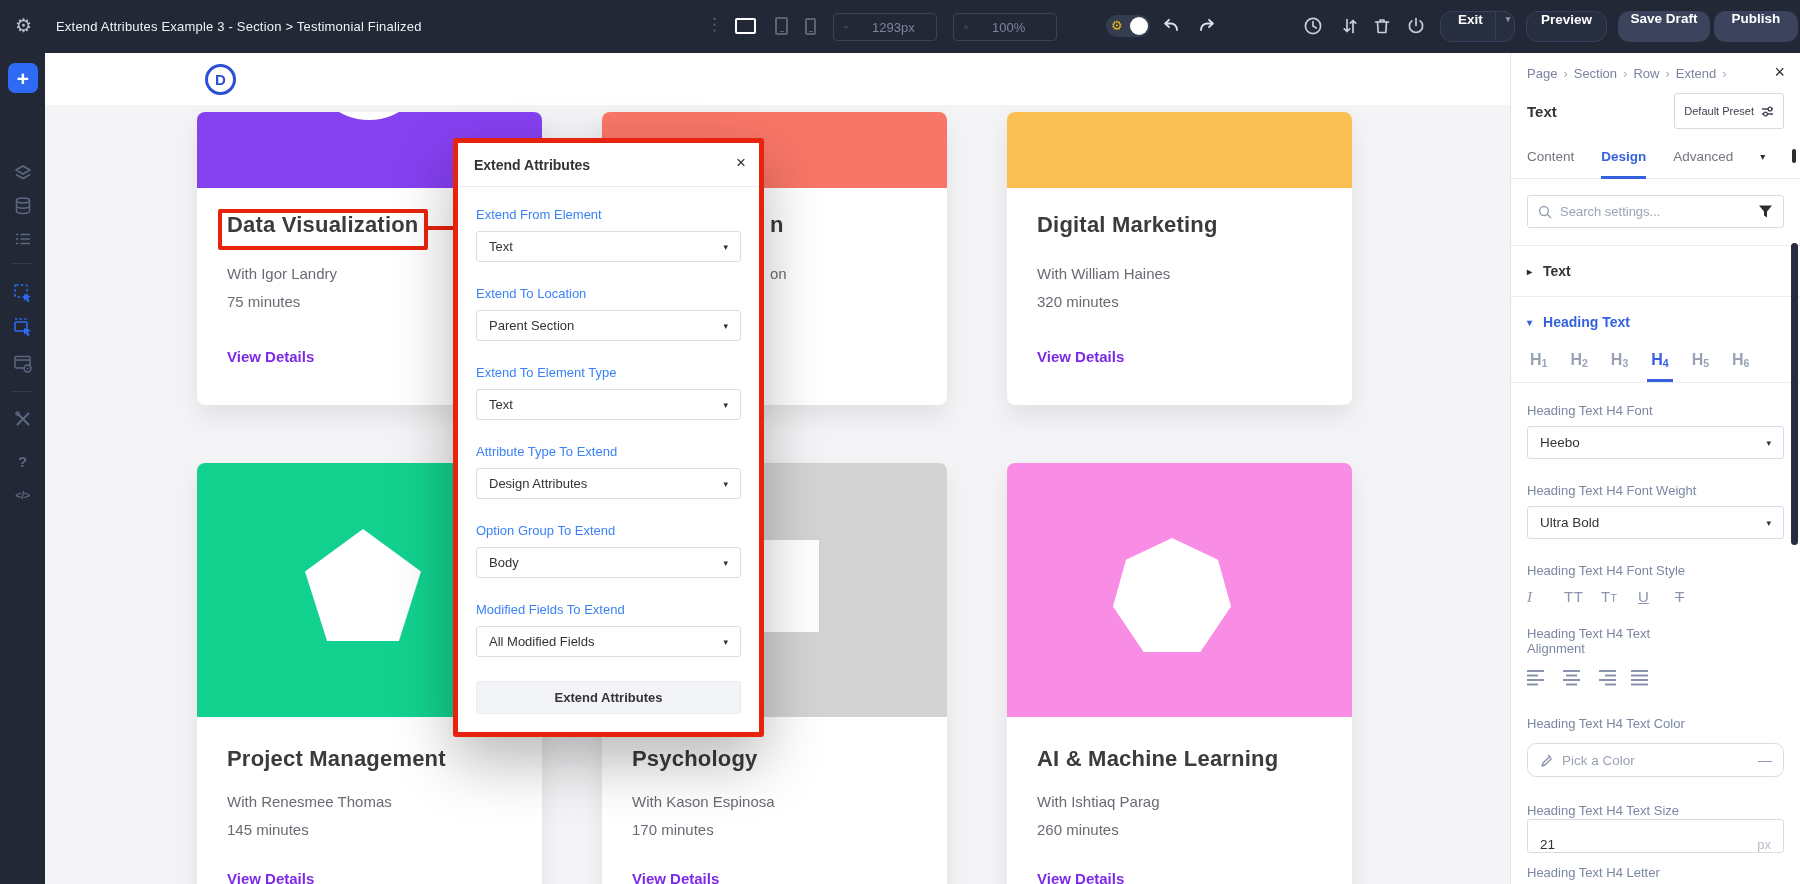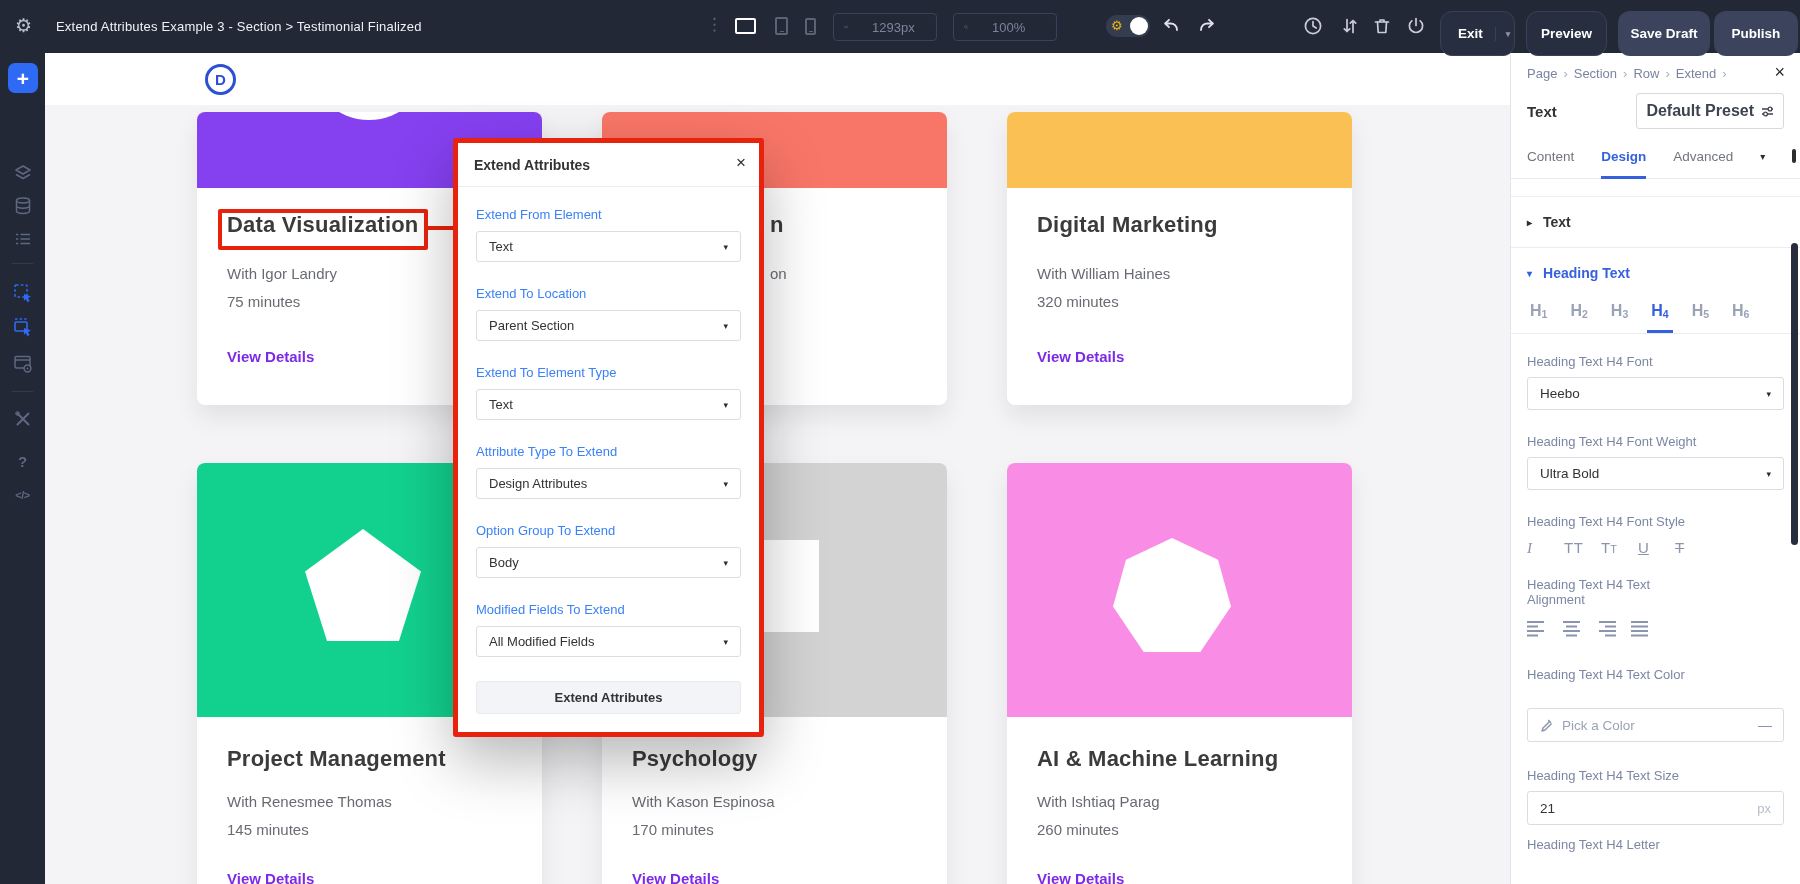--- a/index.html
+++ b/index.html
@@ -19,21 +19,21 @@
   .tb-field{border:1px solid #39425a;border-radius:4px;display:flex;align-items:center;gap:24px;padding:0 10px;height:28px;color:#6f7990}
   .tb-field input{background:transparent;border:0;outline:0;color:#7b8499;width:54px;font-size:13px;font-family:inherit}
   .tb-width{left:833px;top:13px;width:104px}
   .tb-zoom{left:953px;top:13px;width:104px}
   .tb-toggle{left:1106px;top:15px;width:44px;height:22px;background:#343c50;border-radius:11px;cursor:pointer}
   .tb-toggle .gear{position:absolute;left:5px;top:3px;font-size:13px;color:#e9b213;line-height:16px}
   .tb-toggle .knob{position:absolute;right:2px;top:2px;width:18px;height:18px;background:#fff;border-radius:50%}
   .tb-ico{cursor:pointer}
   .tb-undo{left:1162px;top:17px}.tb-redo{left:1198px;top:17px}
   .tb-clock{left:1303px;top:16px}.tb-sort{left:1340px;top:16px}.tb-trash{left:1372px;top:16px}.tb-power{left:1406px;top:16px}
-  .tb-btn{border-radius:12px;display:flex;align-items:center;justify-content:center;font-size:13.5px;font-weight:bold;color:#fff;cursor:pointer;height:45px}
+  .tb-btn{border-radius:12px;display:flex;justify-content:center;font-size:13.5px;font-weight:bold;color:#fff;cursor:pointer;height:31px}
   .tb-btn.ghost{background:#272e3f;border:1px solid #39415a}
   .tb-btn.solid{background:#3b445c}
   .tb-exit{left:1440px;top:11px;width:75px;justify-content:flex-start;padding-left:17px}
   .tb-exit .caret{margin-left:12px;border-left:1px solid #39415a;padding:2px 0 2px 10px;font-size:9px;color:#8a93a8}
   .tb-preview{left:1526px;top:11px;width:81px}
   .tb-save{left:1618px;top:11px;width:92px}
   .tb-publish{left:1714px;top:11px;width:84px}
 
   
   .sidebar{position:absolute;left:0;top:53px;width:45px;height:831px;background:#222836;z-index:40}
@@ -89,21 +89,21 @@
   .m-submit{margin-top:14px;height:33px;background:#f3f4f7;border:1px solid #e8eaef;border-radius:3px;display:flex;align-items:center;justify-content:center;font-size:13px;font-weight:bold;color:#333;cursor:pointer}
 
   
   .panel{position:absolute;right:0;top:53px;width:290px;height:831px;background:#fff;border-left:1px solid #e2e5ea;z-index:30;overflow:hidden}
   .p-bread{padding:13px 16px 0;font-size:13px;color:#7a84a0;display:flex;align-items:center;position:relative}
   .p-crumb{cursor:pointer}
   .p-crumb:not(:last-child)::after{content:"\203A";color:#a7aec0;margin:0 6px}
   .p-close{position:absolute;right:15px;top:9px;font-size:18px;color:#2d2d2d;cursor:pointer}
   .p-titlerow{display:flex;align-items:center;justify-content:space-between;padding:12px 16px 0}
   .p-title{font-size:15px;font-weight:bold;color:#333}
-  .p-preset{display:flex;align-items:center;gap:7px;border:1px solid #d5dae2;border-radius:3px;height:26px;padding:17px 9px;font-size:16px;font-weight:bold;color:#3e4350;cursor:pointer;background:#fff}
+  .p-preset{display:flex;align-items:center;gap:7px;border:1px solid #d5dae2;border-radius:3px;height:26px;padding:17px 9px;font-size:11px;font-weight:normal;color:#3e4350;cursor:pointer;background:#fff}
   .p-tabs{position:relative;display:flex;gap:27px;padding:20px 16px 0;border-bottom:1px solid #e8eaee;align-items:flex-start}
   .p-tab{font-size:13.5px;color:#71757e;padding-bottom:12px;cursor:pointer}
   .p-tab.active{color:#3561de;font-weight:bold;border-bottom:3px solid #3561de;margin-bottom:-1px}
   .p-tabcaret{margin-left:auto;font-size:10px;color:#2d2d2d;cursor:pointer;padding-top:2px}
   .p-devbox{width:17px;height:14px;border:2px solid #2d2d2d;border-radius:2px;cursor:pointer;margin-top:0}
   .p-search{margin:16px 16px 0;height:33px;border:1px solid #d8dce4;border-radius:3px;display:flex;align-items:center;padding:0 10px;gap:8px}
   .p-search input{border:0;outline:0;flex:1;font-size:13px;color:#333;font-family:inherit}
   .p-search input::placeholder{color:#9aa3b6}
   .p-funnel{cursor:pointer;display:flex}
   .p-section{display:flex;align-items:center;gap:11px;height:51px;border-top:1px solid #ebedf1;padding:0 16px;font-size:14px;font-weight:bold;color:#333;cursor:pointer}
@@ -124,25 +124,25 @@
   .p-sirow{margin-top:10px;display:flex;gap:10px;color:#8a94ac;font-size:15px;align-items:baseline;height:26px}
   .si{cursor:pointer;width:27px}
   .si-italic::before{content:"I";font-family:"Liberation Serif",serif;font-style:italic}
   .si-upper::before{content:"TT";letter-spacing:.5px}
   .si-smallcaps::before{content:"T"}
   .si-smallcaps::after{content:"T";font-size:11px}
   .si-underline::before{content:"U";text-decoration:underline}
   .si-strike::before{content:"T";text-decoration:line-through}
   .p-alrow{margin-top:8px;display:flex;gap:13px;height:26px;align-items:center}
   .al{cursor:pointer;display:flex}
-  .p-colorbox{margin-top:26px;height:34px;border:1px solid #d8dce4;border-radius:3px;display:flex;align-items:center;gap:9px;padding:0 11px}
+  .p-colorbox{margin-top:12px;height:34px;border:1px solid #d8dce4;border-radius:9px;display:flex;align-items:center;gap:9px;padding:0 11px}
   .p-colorbox input{border:0;outline:0;flex:1;font-size:13.5px;font-family:inherit;color:#333}
   .p-colorbox input::placeholder{color:#9aa3b6}
   .p-colordash{color:#8a94ac;font-size:14px;cursor:pointer}
-  .p-sizebox{margin-top:8px;height:34px;border:1px solid #d8dce4;border-radius:3px;display:flex;align-items:center;padding:0 12px}
+  .p-sizebox{margin-top:1px;height:34px;border:1px solid #d8dce4;border-radius:3px;display:flex;align-items:flex-end;padding:0 12px}
   .p-sizebox input{border:0;outline:0;flex:1;font-size:13.5px;color:#333;font-family:inherit}
   .p-unit{color:#b6bdca;font-size:13px}
   .p-scroll{position:absolute;right:2px;top:190px;width:7px;height:302px;background:#272d3c;border-radius:4px;cursor:pointer}
 </style>
 </head>
 <body>
 
 <div class="stage">
 
   <div class="topbar">
@@ -429,20 +429,34 @@
             <circle cx="4.5" cy="8" r="1.9" fill="#fff" stroke="#3e4350" stroke-width="1.3"></circle>
           </svg>
       </span>
     </div>
     <div class="p-tabs">
       <span class="p-tab">Content</span>
       <span class="p-tab active">Design</span>
       <span class="p-tab">Advanced</span>
       <span class="p-tabcaret">▾</span>
       <span class="p-devbox"></span>
+    </div>
+    <div class="p-search">
+      <svg width="14" height="14" viewBox="0 0 14 14">
+          <g stroke="#9aa3b6" stroke-width="1.5" fill="none">
+            <circle cx="6" cy="6" r="4.4"></circle>
+            <path d="M9.3 9.3L13 13"></path>
+          </g>
+        </svg>
+      <input placeholder="Search settings..." style="">
+      <span class="p-funnel">
+        <svg width="15" height="13" viewBox="0 0 15 13">
+            <path d="M1 .5h13L9 6.6v5.9L6 10.6V6.6z" fill="#2d2d2d"></path>
+          </svg>
+      </span>
     </div>
     <div class="p-section first">
       <span class="tri">▸</span>
       <span>Text</span>
     </div>
     <div class="p-section open">
       <span class="tri">▾</span>
       <span>Heading Text</span>
     </div>
     <div class="p-hrow">

